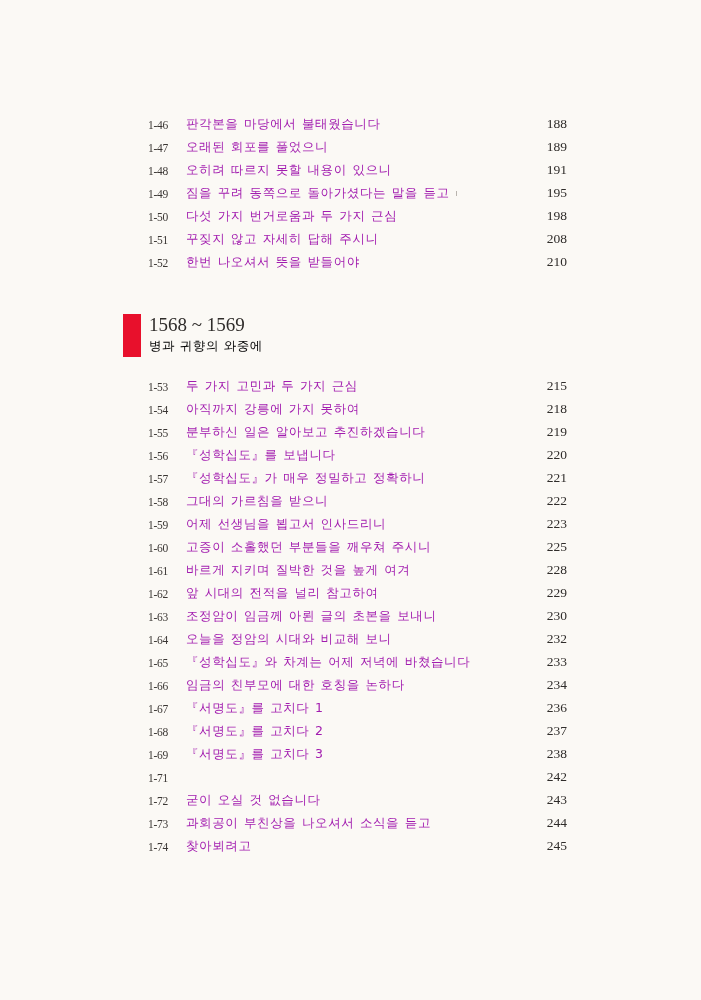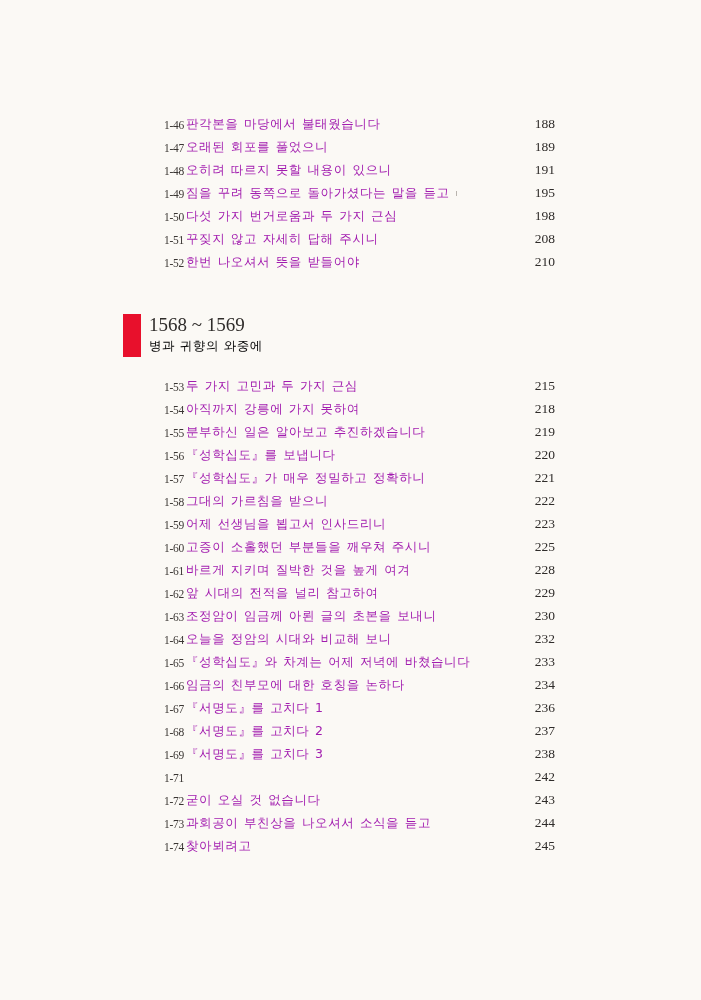--- a/index.html
+++ b/index.html
@@ -25,40 +25,40 @@
     }
     .toc-list.first { top: 115px; }
     .toc-list.second { top: 377px; }
     .toc-row {
       position: relative;
       height: 23px;
       line-height: 18px;
     }
     .toc-num {
       position: absolute;
-      left: 16px;
+      left: 0;
       top: 1px;
       font-family: "Liberation Serif", serif;
       font-size: 11.5px;
       color: #3a3633;
       letter-spacing: -0.3px;
     }
     .toc-title {
       position: absolute;
       left: 38px;
       top: 0;
       font-size: 12.5px;
       color: #a21caf;
       letter-spacing: 0.6px;
       word-spacing: 1px;
       white-space: nowrap;
     }
     .toc-page {
       position: absolute;
-      right: 12px;
+      right: 0;
       top: 0;
       font-family: "Liberation Serif", serif;
       font-size: 13.5px;
       color: #2f2c2a;
       margin-left: 36px;
     }
     .section-header {
       position: absolute;
       left: 123px;
       top: 314px;

